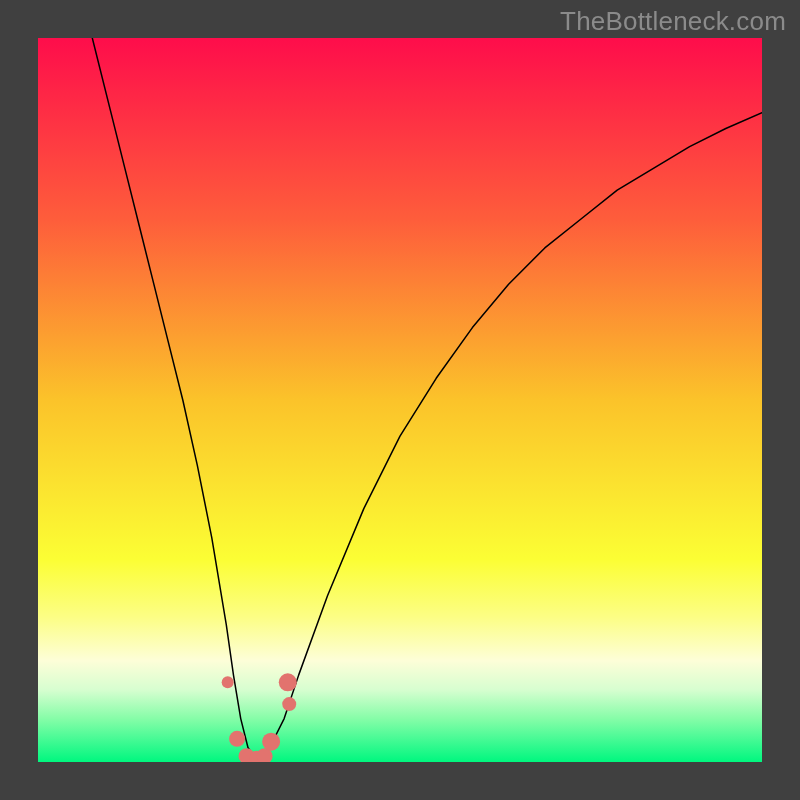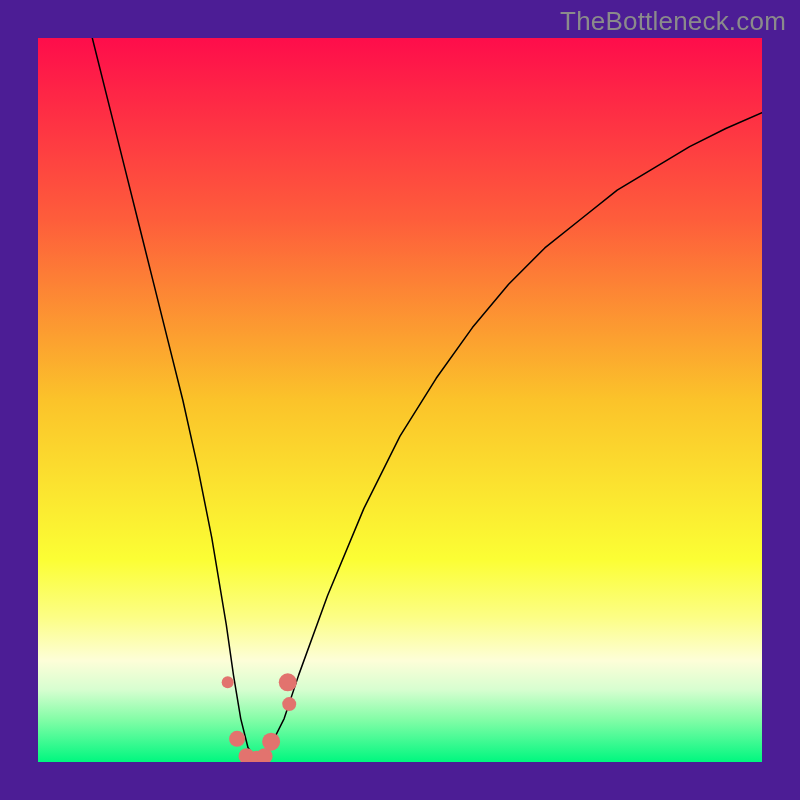--- a/index.html
+++ b/index.html
@@ -9,21 +9,21 @@
     height: 800px;
     background: #000;
     overflow: hidden;
   }
   .frame {
     position: absolute;
     left: 0;
     top: 0;
     width: 800px;
     height: 800px;
-    background: #4c1d95;
+    background: #404040;
   }
   .plot {
     position: absolute;
     left: 38px;
     top: 38px;
     width: 724px;
     height: 724px;
     overflow: hidden;
   }
   .watermark {

